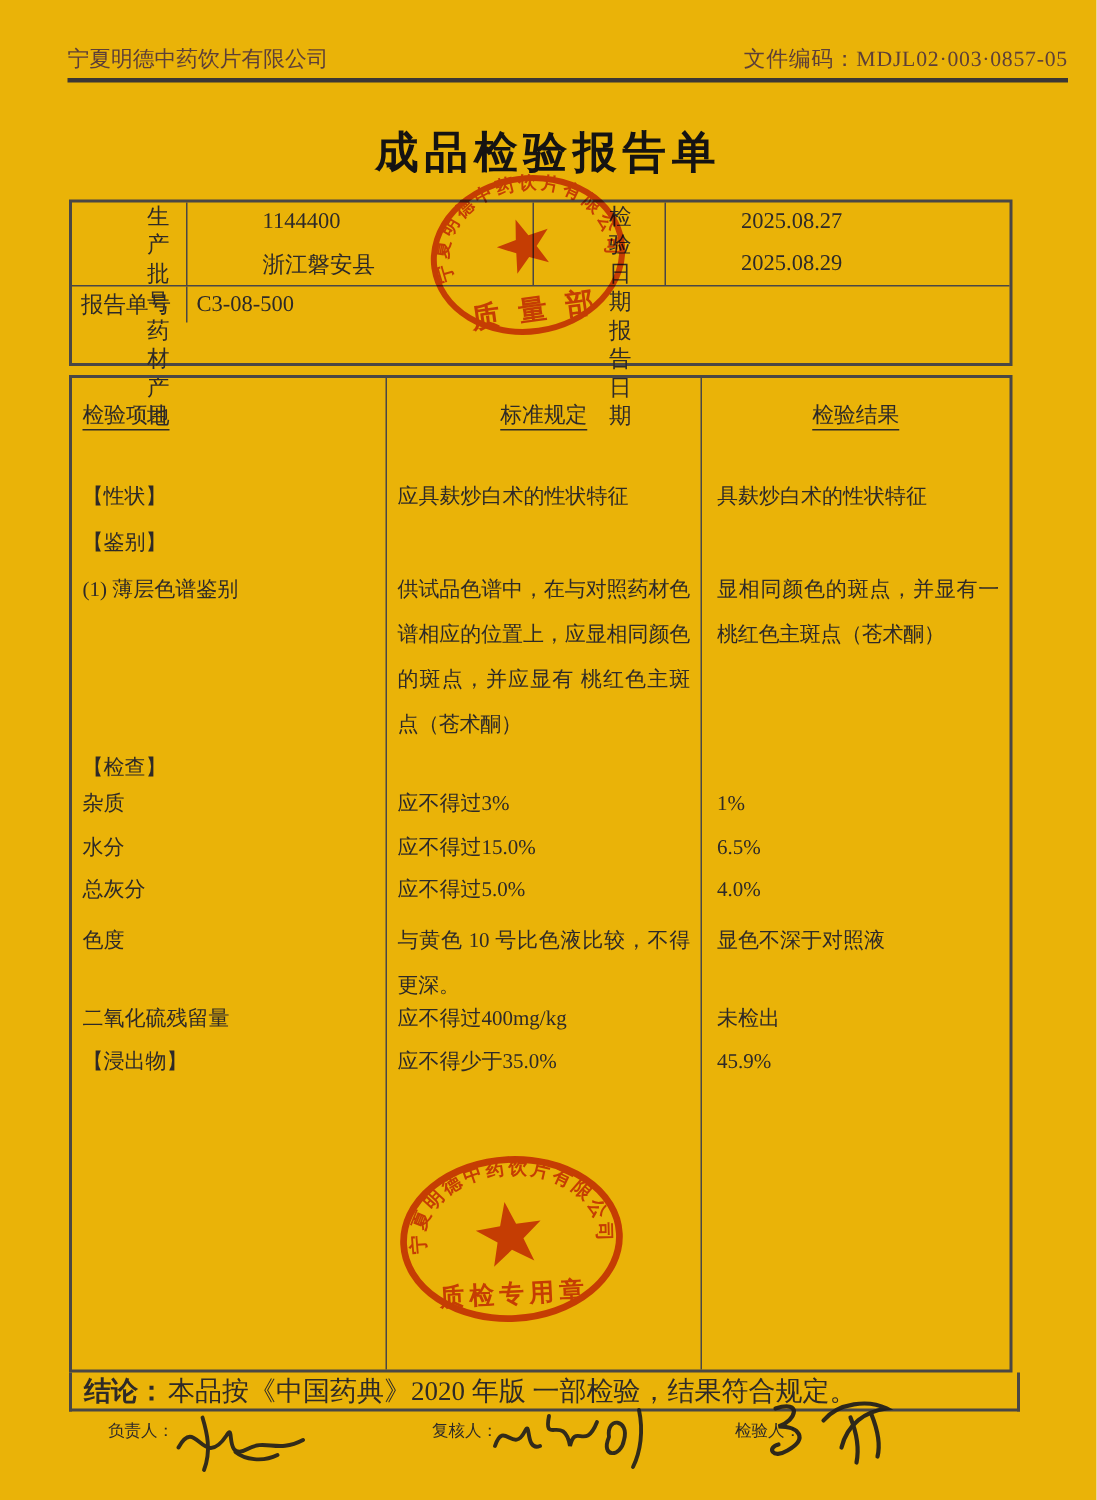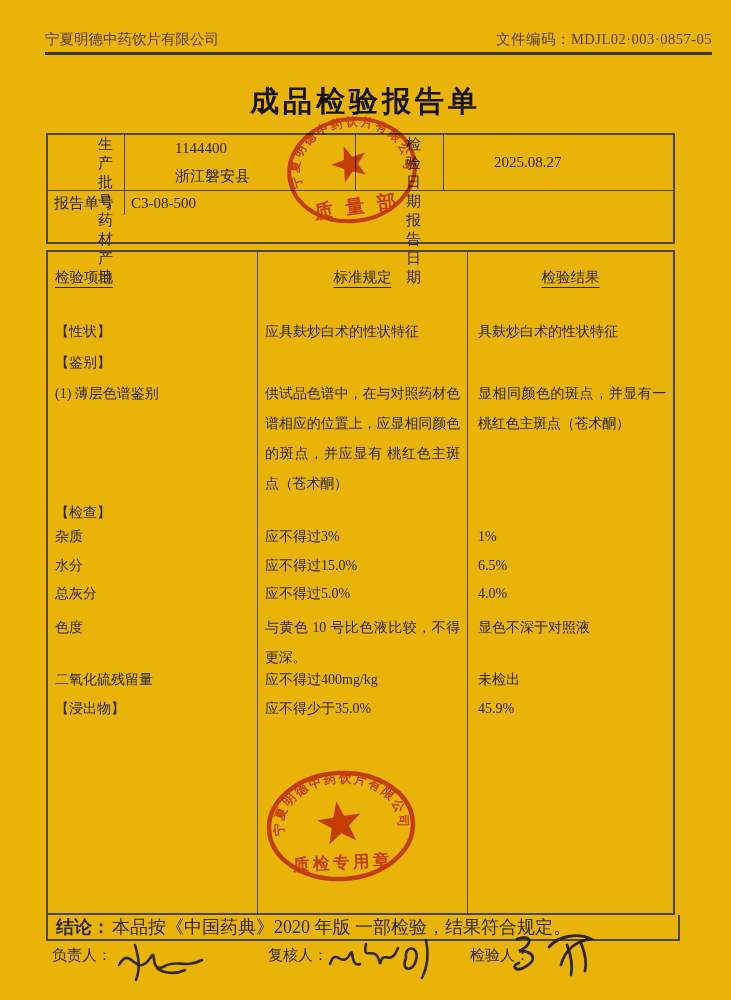--- a/index.html
+++ b/index.html
@@ -43,21 +43,21 @@
   .entry { position:absolute; left:7px; right:7px; line-height:30px; white-space:nowrap; }
   .entry.wrap { white-space:normal; text-align:justify; line-height:30px; font-size:14px; letter-spacing:-0.2px; }
   .col-head { font-size:14.5px; text-decoration:underline; text-underline-offset:5px; }
   .center { text-align:center; white-space:nowrap; }
   
   .conclusion { position:absolute; left:46px; top:915px; width:634px; height:26px;
     border:2px solid #4a4745; border-top:none; display:flex; align-items:flex-start;
     padding:0 8px; font-size:18px; }
   .conclusion b { font-weight:bold; margin-right:2px; }
   
-  .sig-label { position:absolute; top:946px; font-size:15px; }
+  .sig-label { position:absolute; top:946px; font-size:11px;margin-left:20px; }
   .sig-svg { position:absolute; }
   
   .stamp { position:absolute; mix-blend-mode:multiply; opacity:0.92; }
 </style>
 </head>
 <body>
 
 <div class="page">
 
   <div class="doc-header">
@@ -77,20 +77,21 @@
       <div class="band-col c-value">
         <div>1144400</div>
         <div>浙江磐安县</div>
       </div>
       <div class="band-col c-label2">
         <div>检验日期</div>
         <div>报告日期</div>
       </div>
       <div class="band-col c-value2">
         <div>2025.08.27</div>
+        <div>2025.08.29</div>
       </div>
     </div>
     <div class="ir ir4">
       <div class="cell c-label">报告单号</div>
       <div class="c-wide">C3-08-500</div>
     </div>
   </div>
 
   <div class="insp-table">
     <div class="insp-col b">

